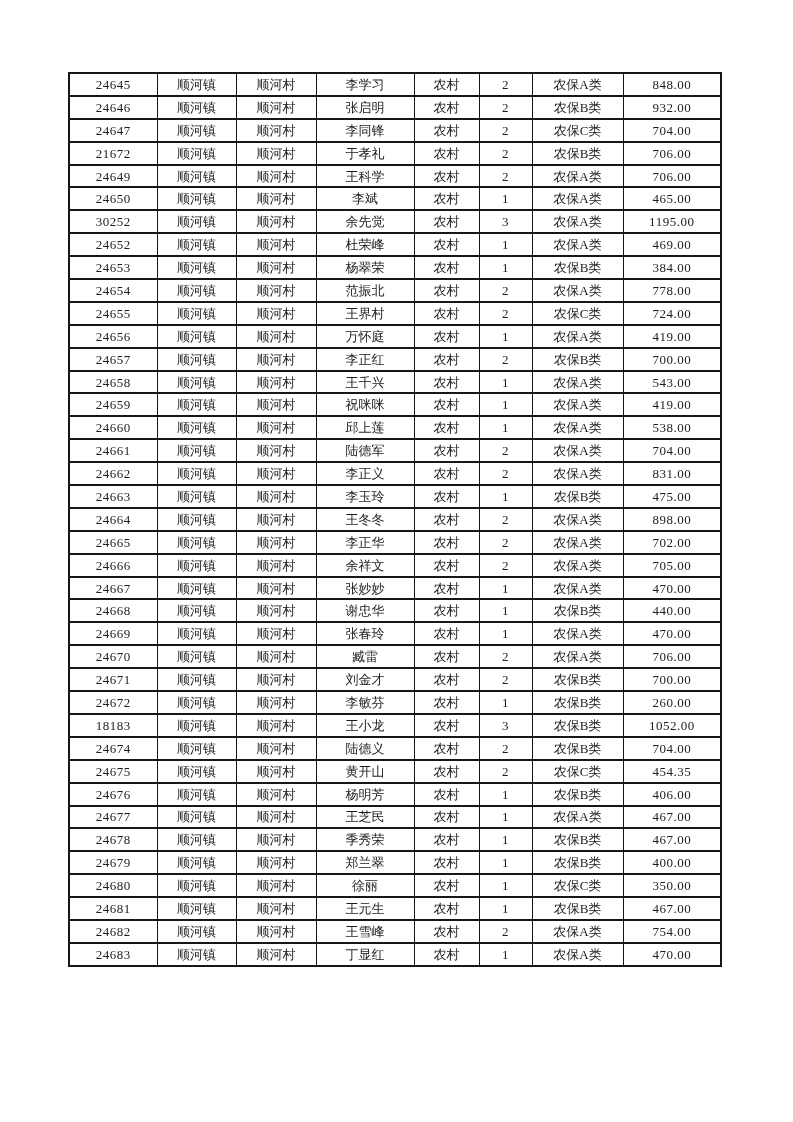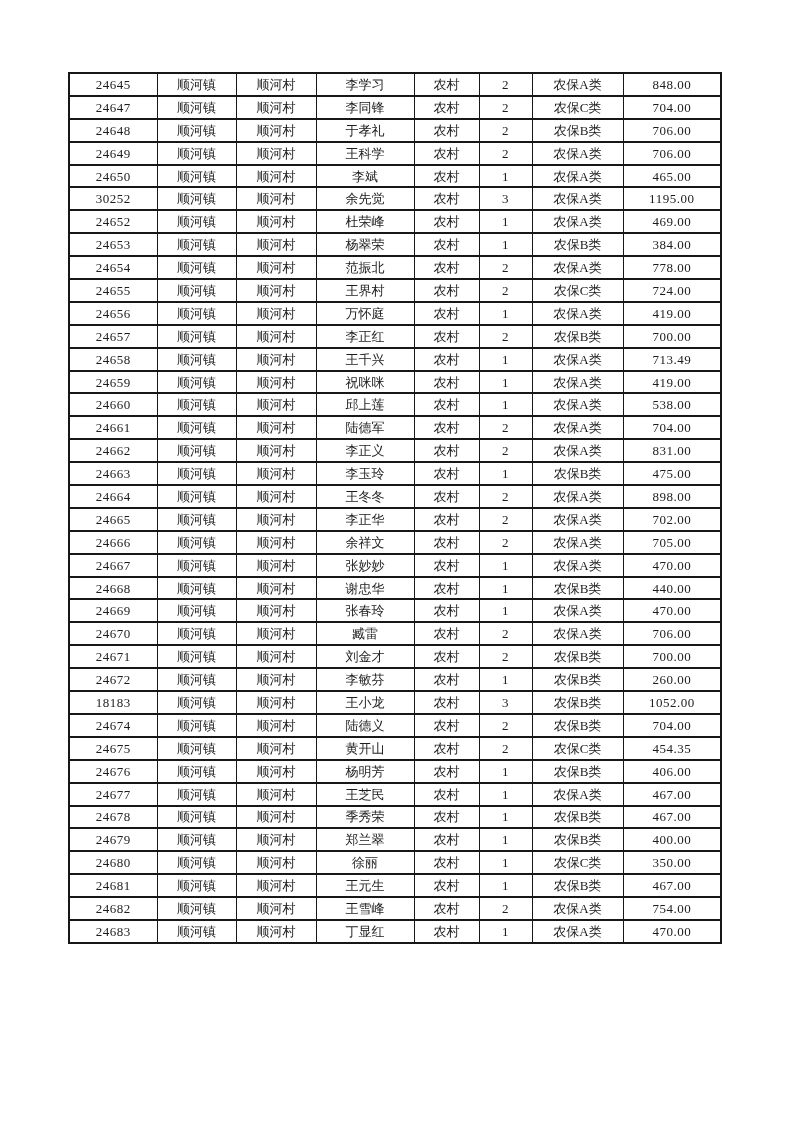--- a/index.html
+++ b/index.html
@@ -64,31 +64,41 @@
           <td class="num">24645</td>
           <td>顺河镇</td>
           <td>顺河村</td>
           <td>李学习</td>
           <td>农村</td>
           <td class="num">2</td>
           <td>农保A类</td>
           <td class="num">848.00</td>
         </tr>
         <tr>
+          <td class="num">24646</td>
+          <td>顺河镇</td>
+          <td>顺河村</td>
+          <td>张启明</td>
+          <td>农村</td>
+          <td class="num">2</td>
+          <td>农保B类</td>
+          <td class="num">932.00</td>
+        </tr>
+        <tr>
           <td class="num">24647</td>
           <td>顺河镇</td>
           <td>顺河村</td>
           <td>李同锋</td>
           <td>农村</td>
           <td class="num">2</td>
           <td>农保C类</td>
           <td class="num">704.00</td>
         </tr>
         <tr>
-          <td class="num">24648</td>
+          <td class="num">21672</td>
           <td>顺河镇</td>
           <td>顺河村</td>
           <td>于孝礼</td>
           <td>农村</td>
           <td class="num">2</td>
           <td>农保B类</td>
           <td class="num">706.00</td>
         </tr>
         <tr>
           <td class="num">24649</td>
@@ -181,21 +191,21 @@
           <td class="num">700.00</td>
         </tr>
         <tr>
           <td class="num">24658</td>
           <td>顺河镇</td>
           <td>顺河村</td>
           <td>王千兴</td>
           <td>农村</td>
           <td class="num">1</td>
           <td>农保A类</td>
-          <td class="num">713.49</td>
+          <td class="num">543.00</td>
         </tr>
         <tr>
           <td class="num">24659</td>
           <td>顺河镇</td>
           <td>顺河村</td>
           <td>祝咪咪</td>
           <td>农村</td>
           <td class="num">1</td>
           <td>农保A类</td>
           <td class="num">419.00</td>

